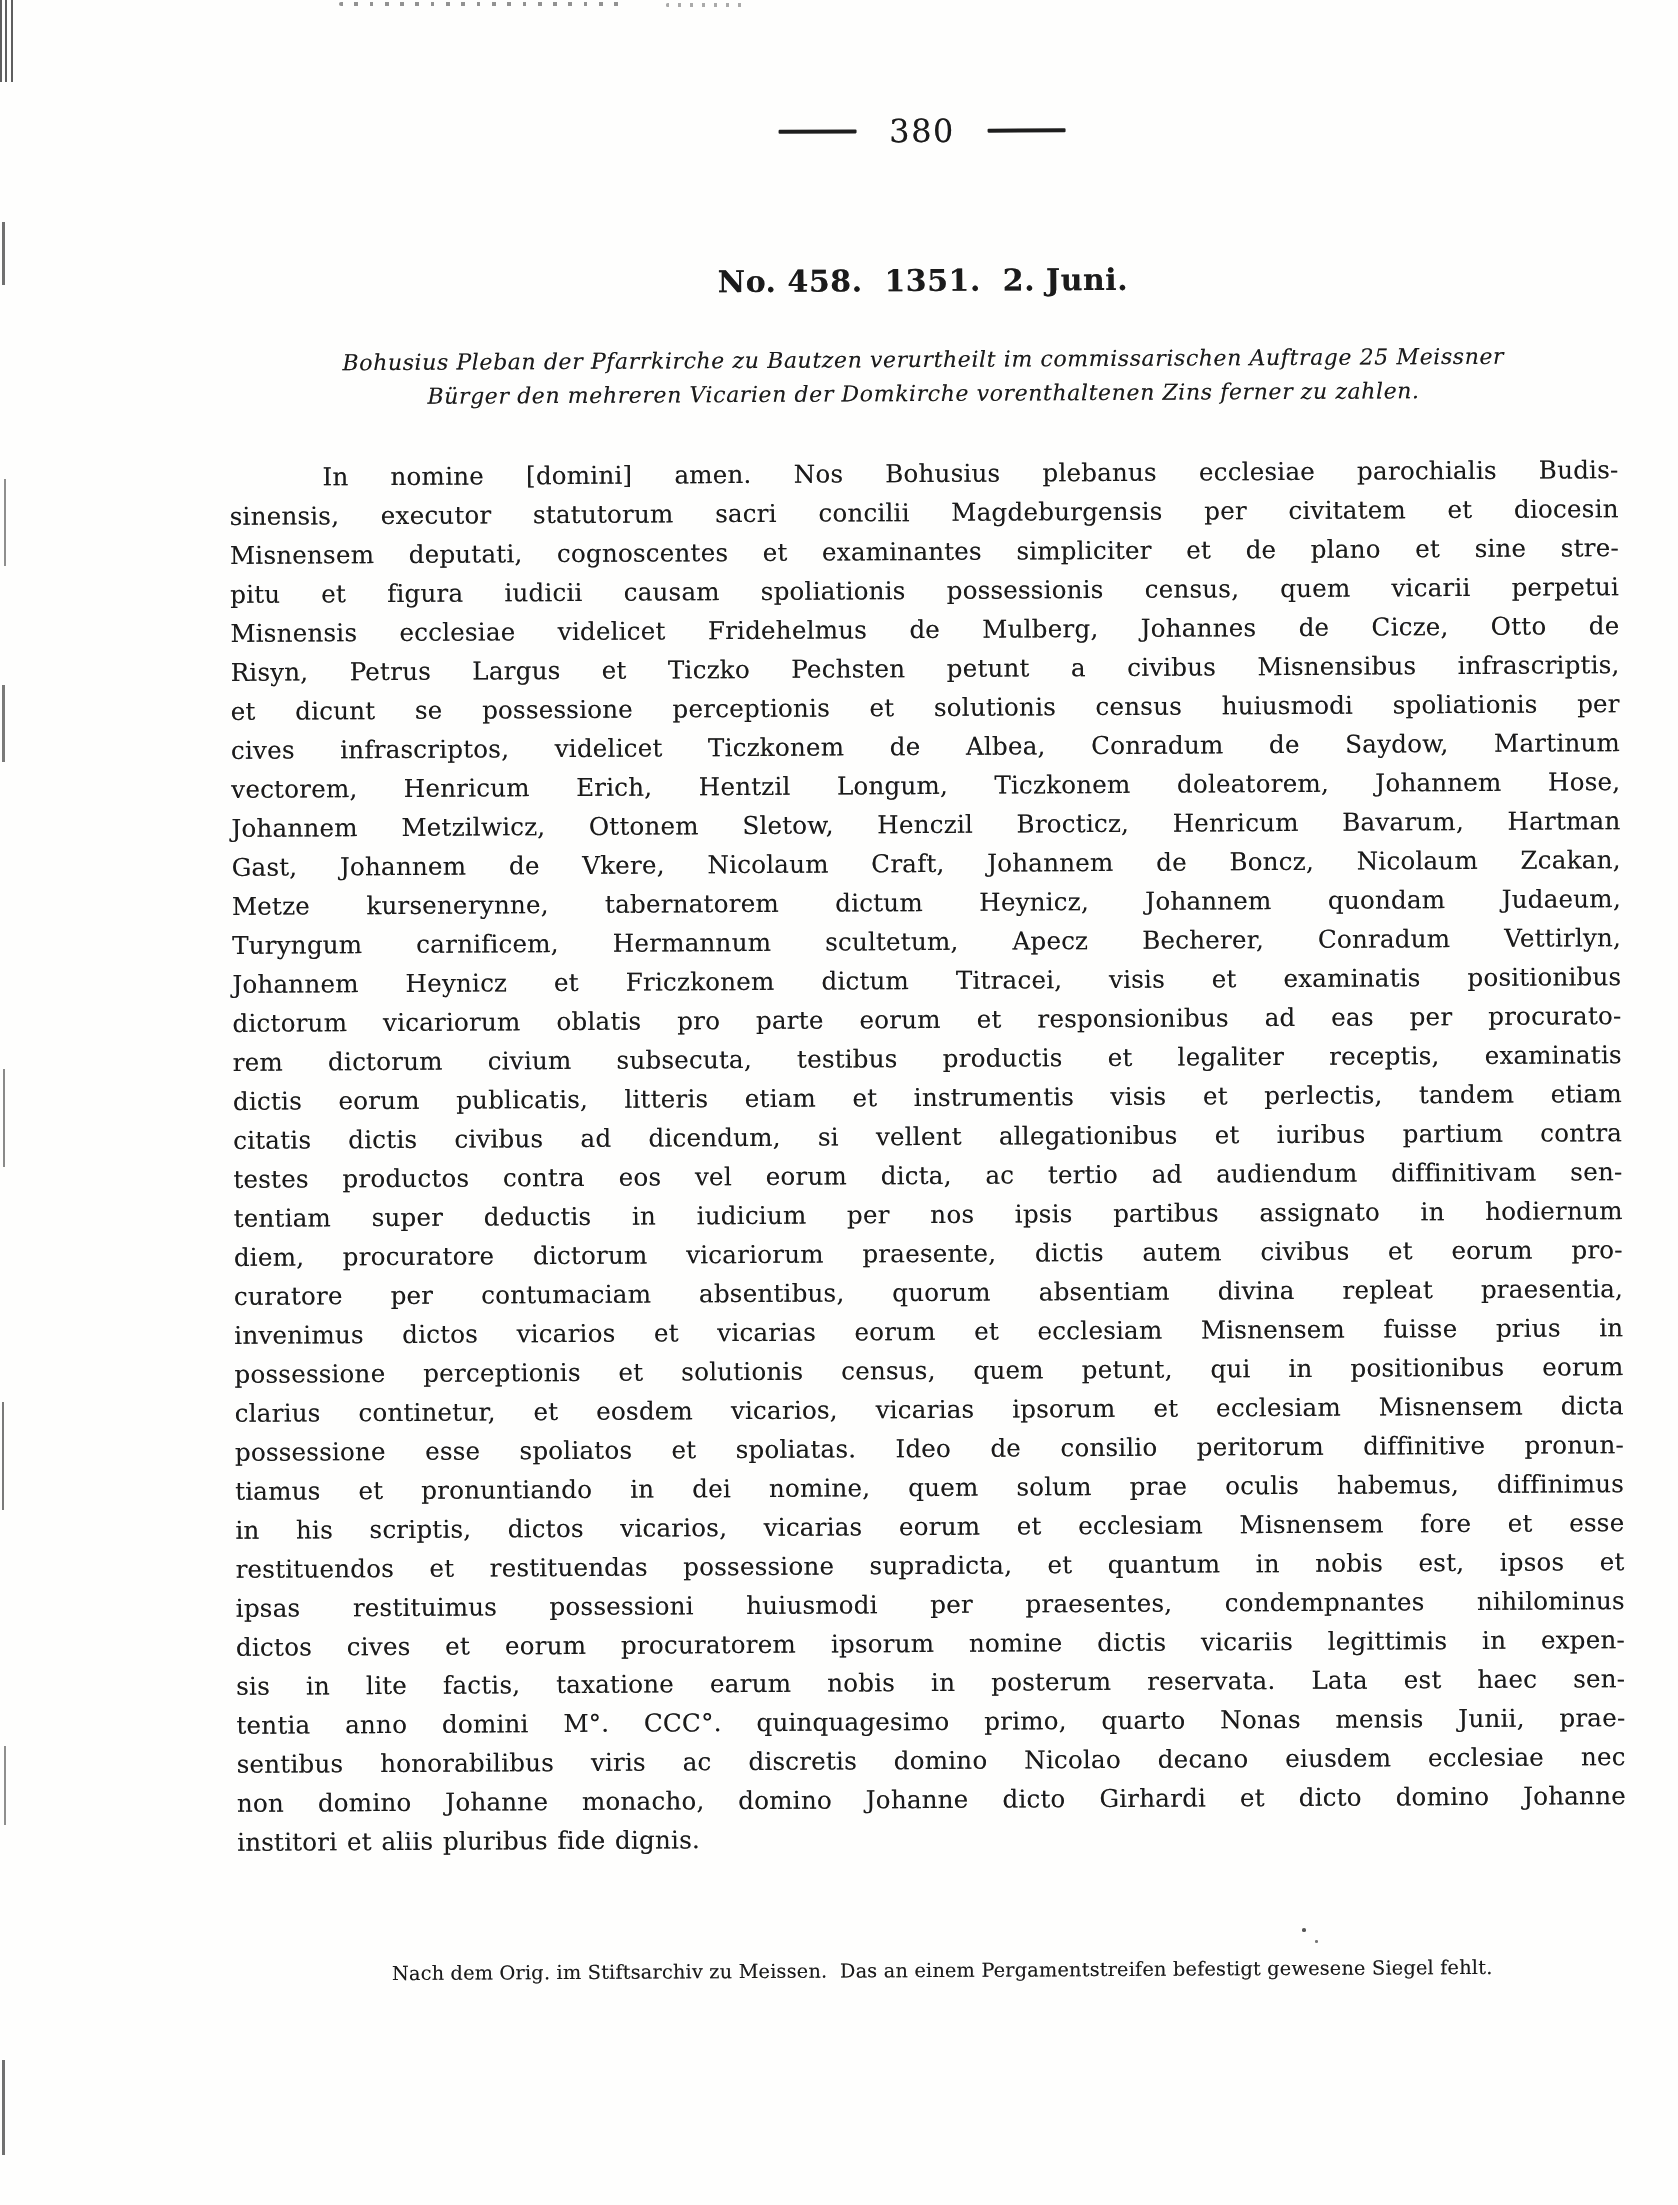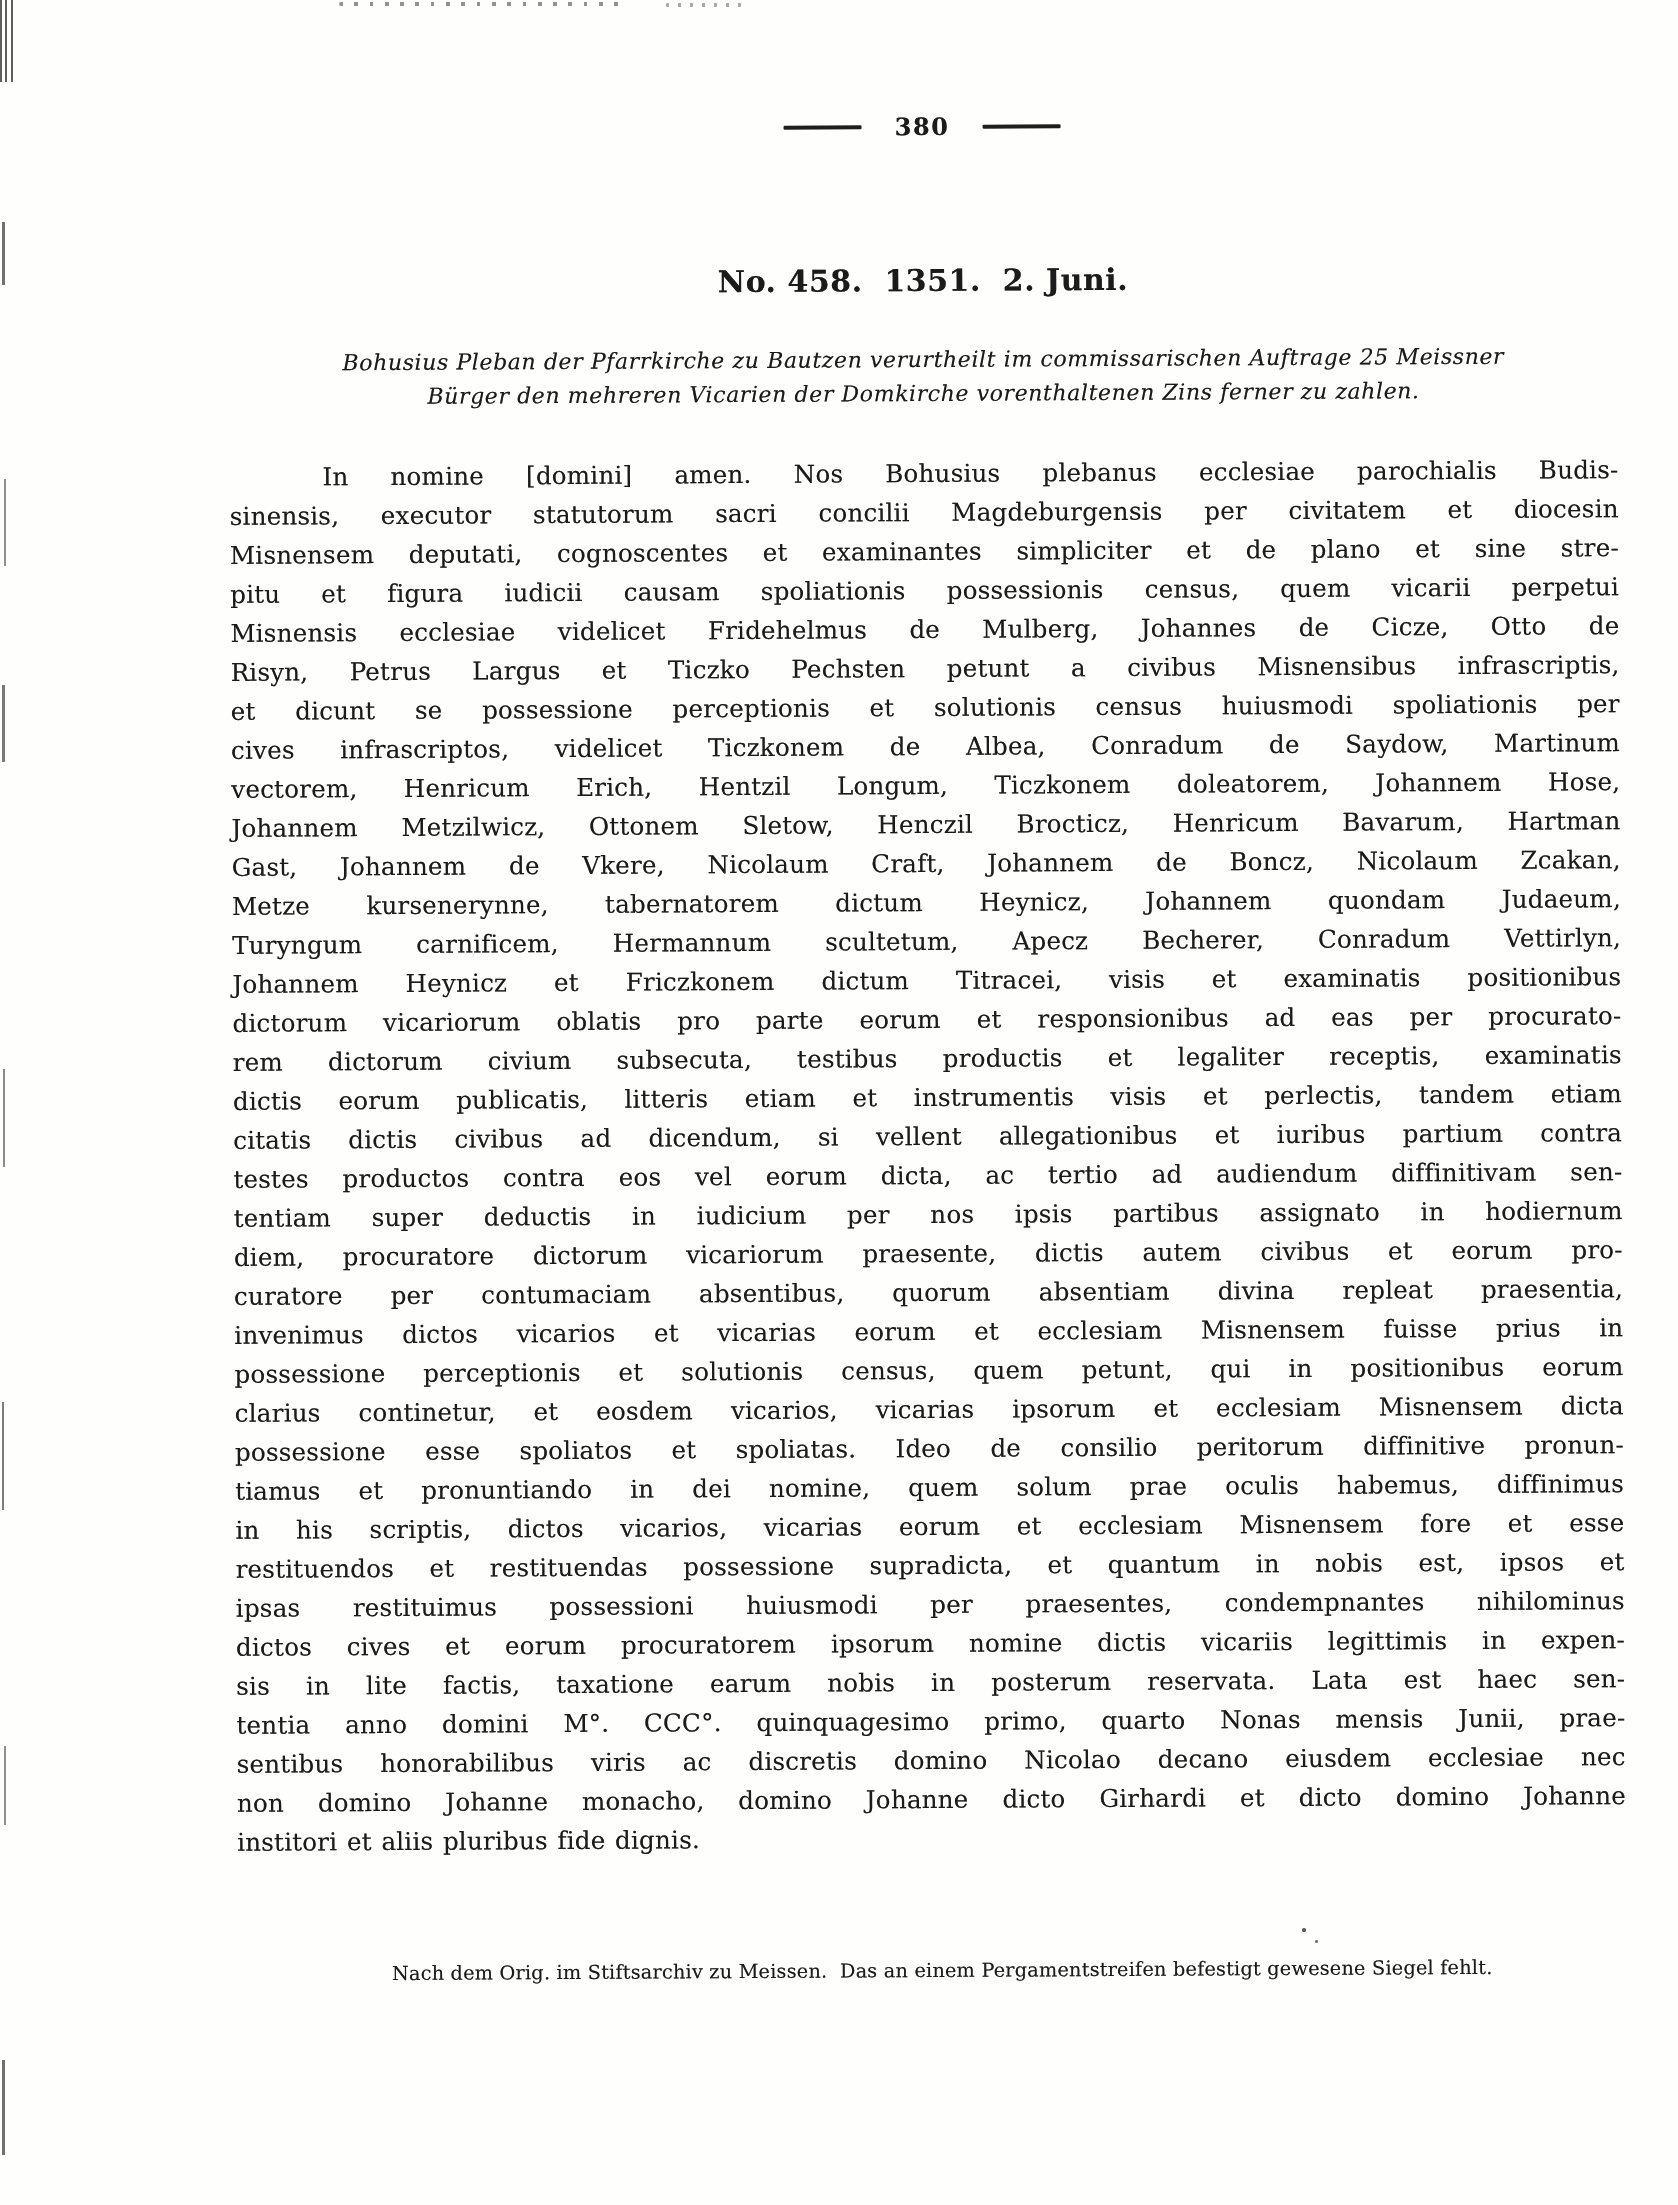--- a/index.html
+++ b/index.html
@@ -37,22 +37,22 @@
     gap: 33px;
   }
   .rule {
     display: inline-block;
     width: 78px;
     height: 3.2px;
     background: #1e1e1e;
     border-radius: 1.1px;
   }
   .pagenum {
-    font-size: 24px;
-    font-weight: bold;
+    font-size: 32px;
+    font-weight: normal;
     letter-spacing: 1.6px;
     line-height: 1;
     text-shadow: 0 0 0.5px rgba(20,20,20,.55);
   }
   
   .heading {
     position: absolute;
     top: 263px;
     left: 0;
     width: 100%;

